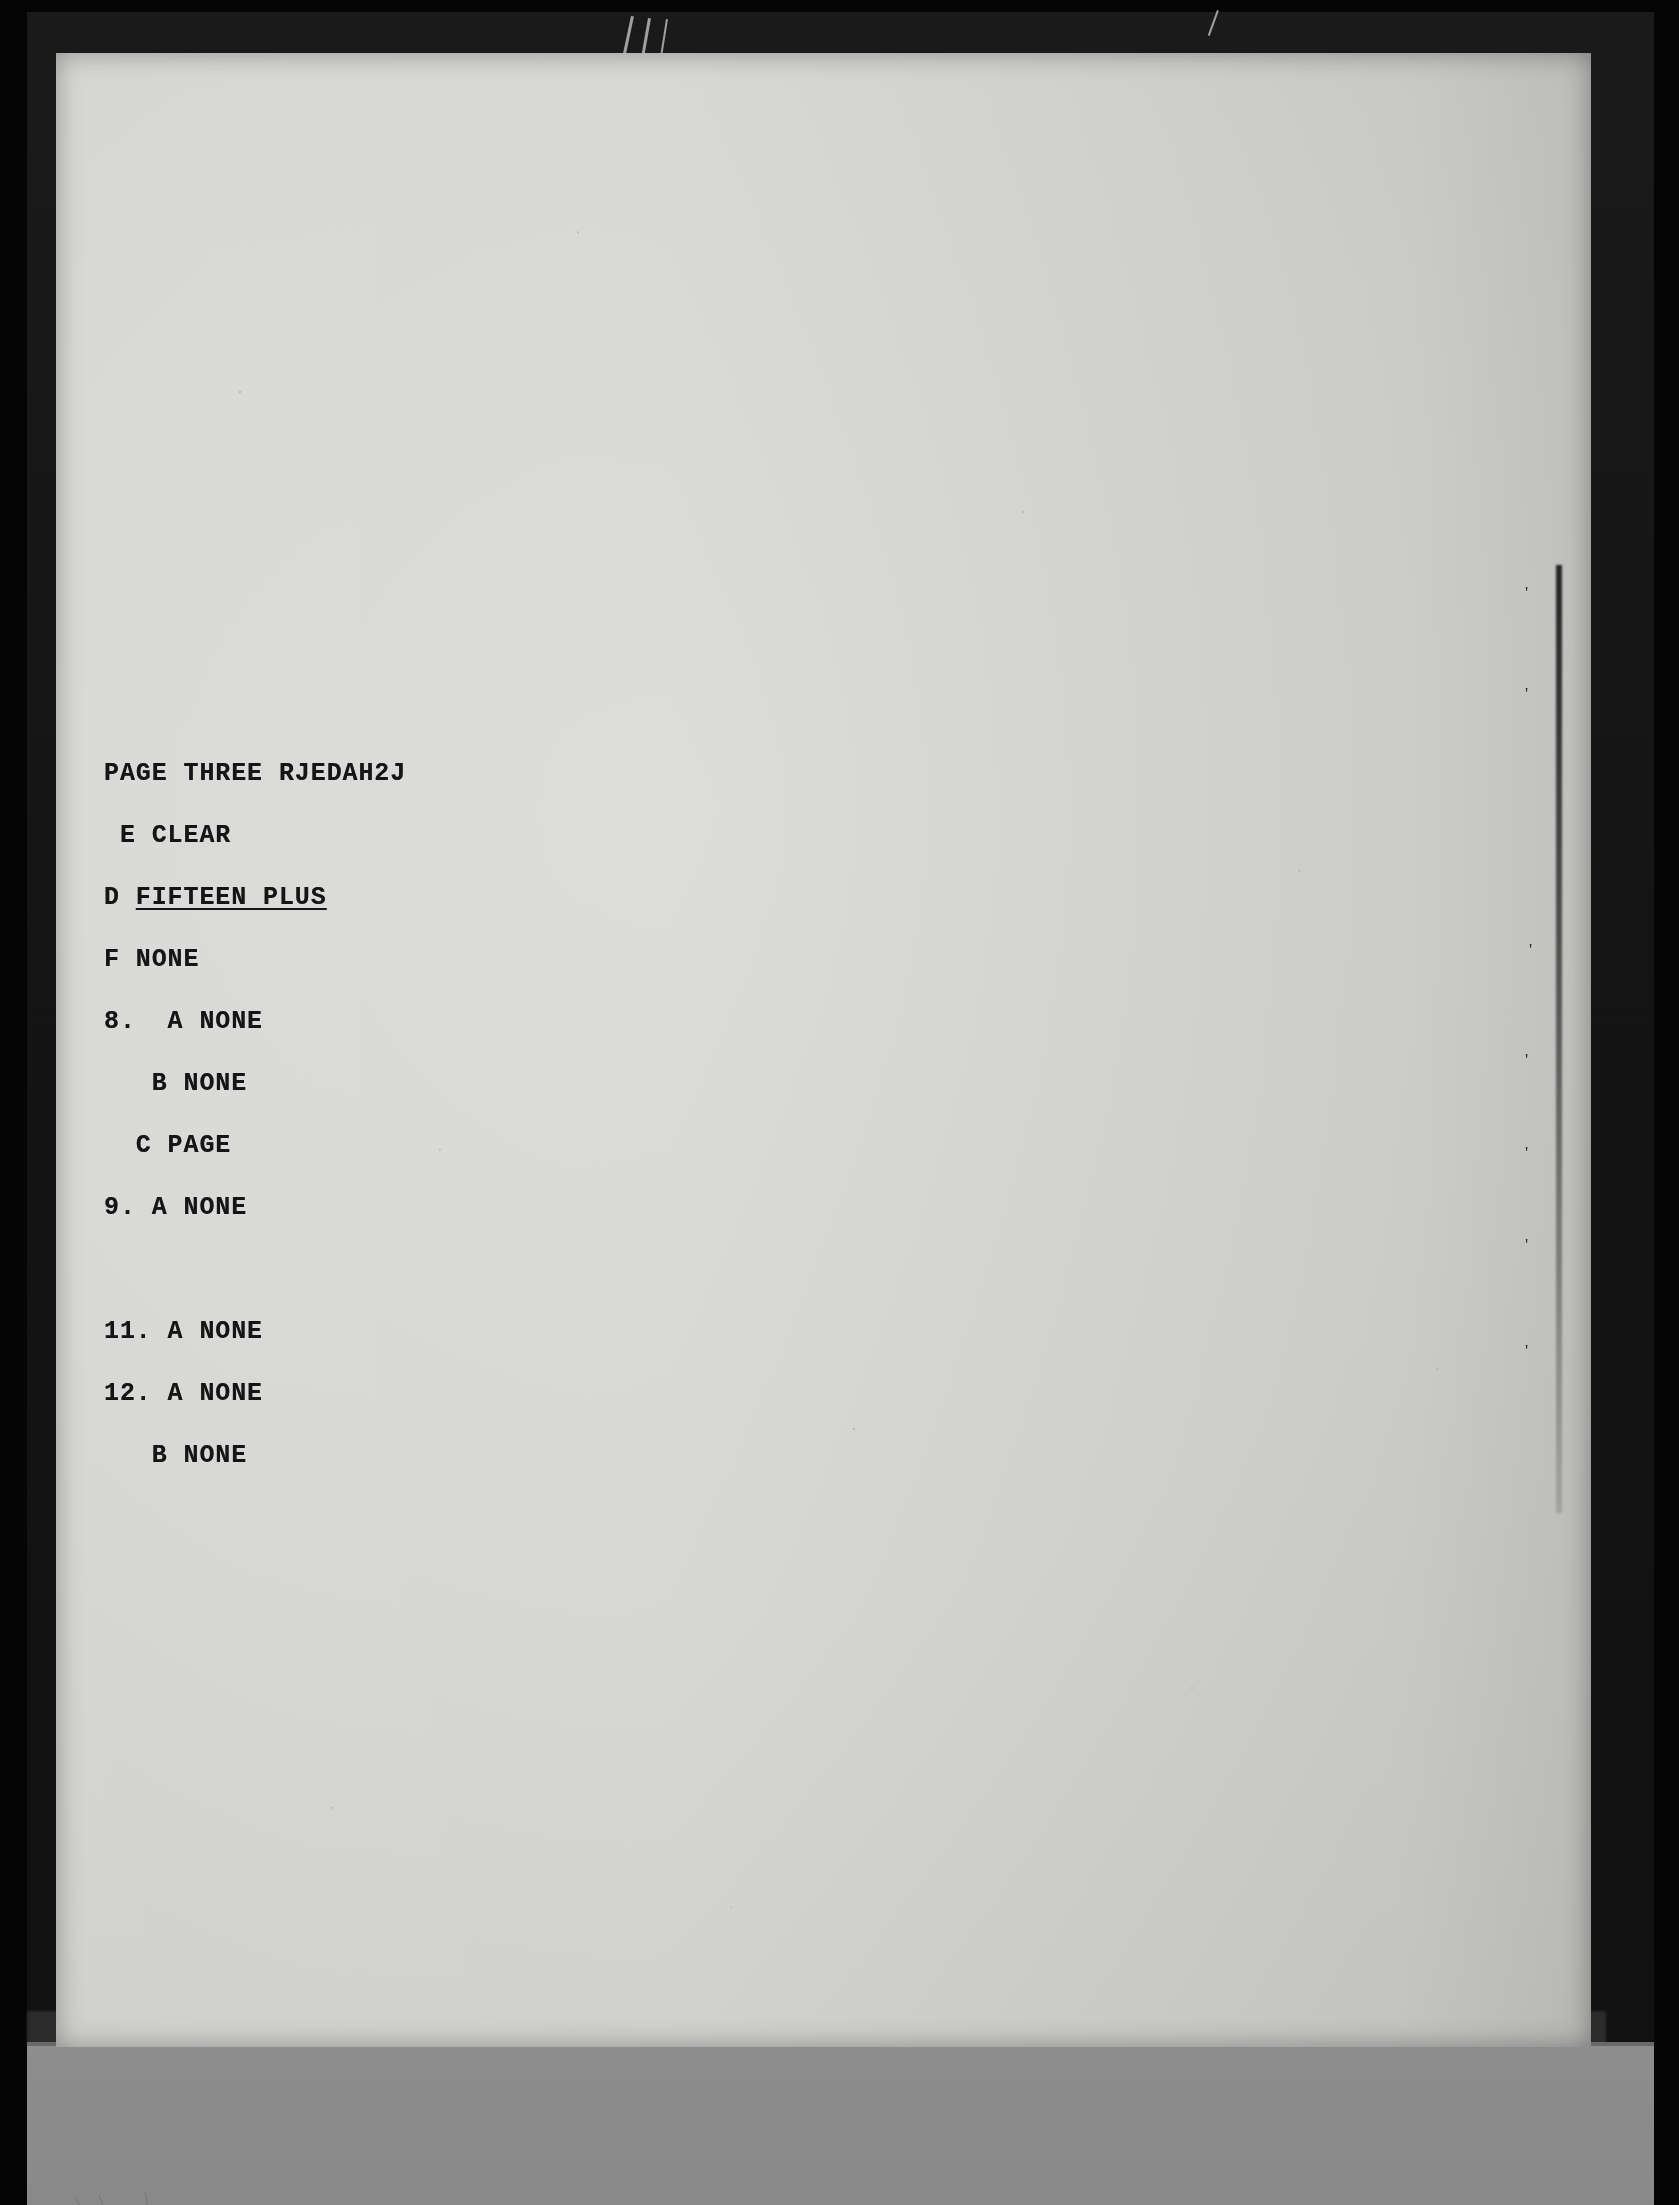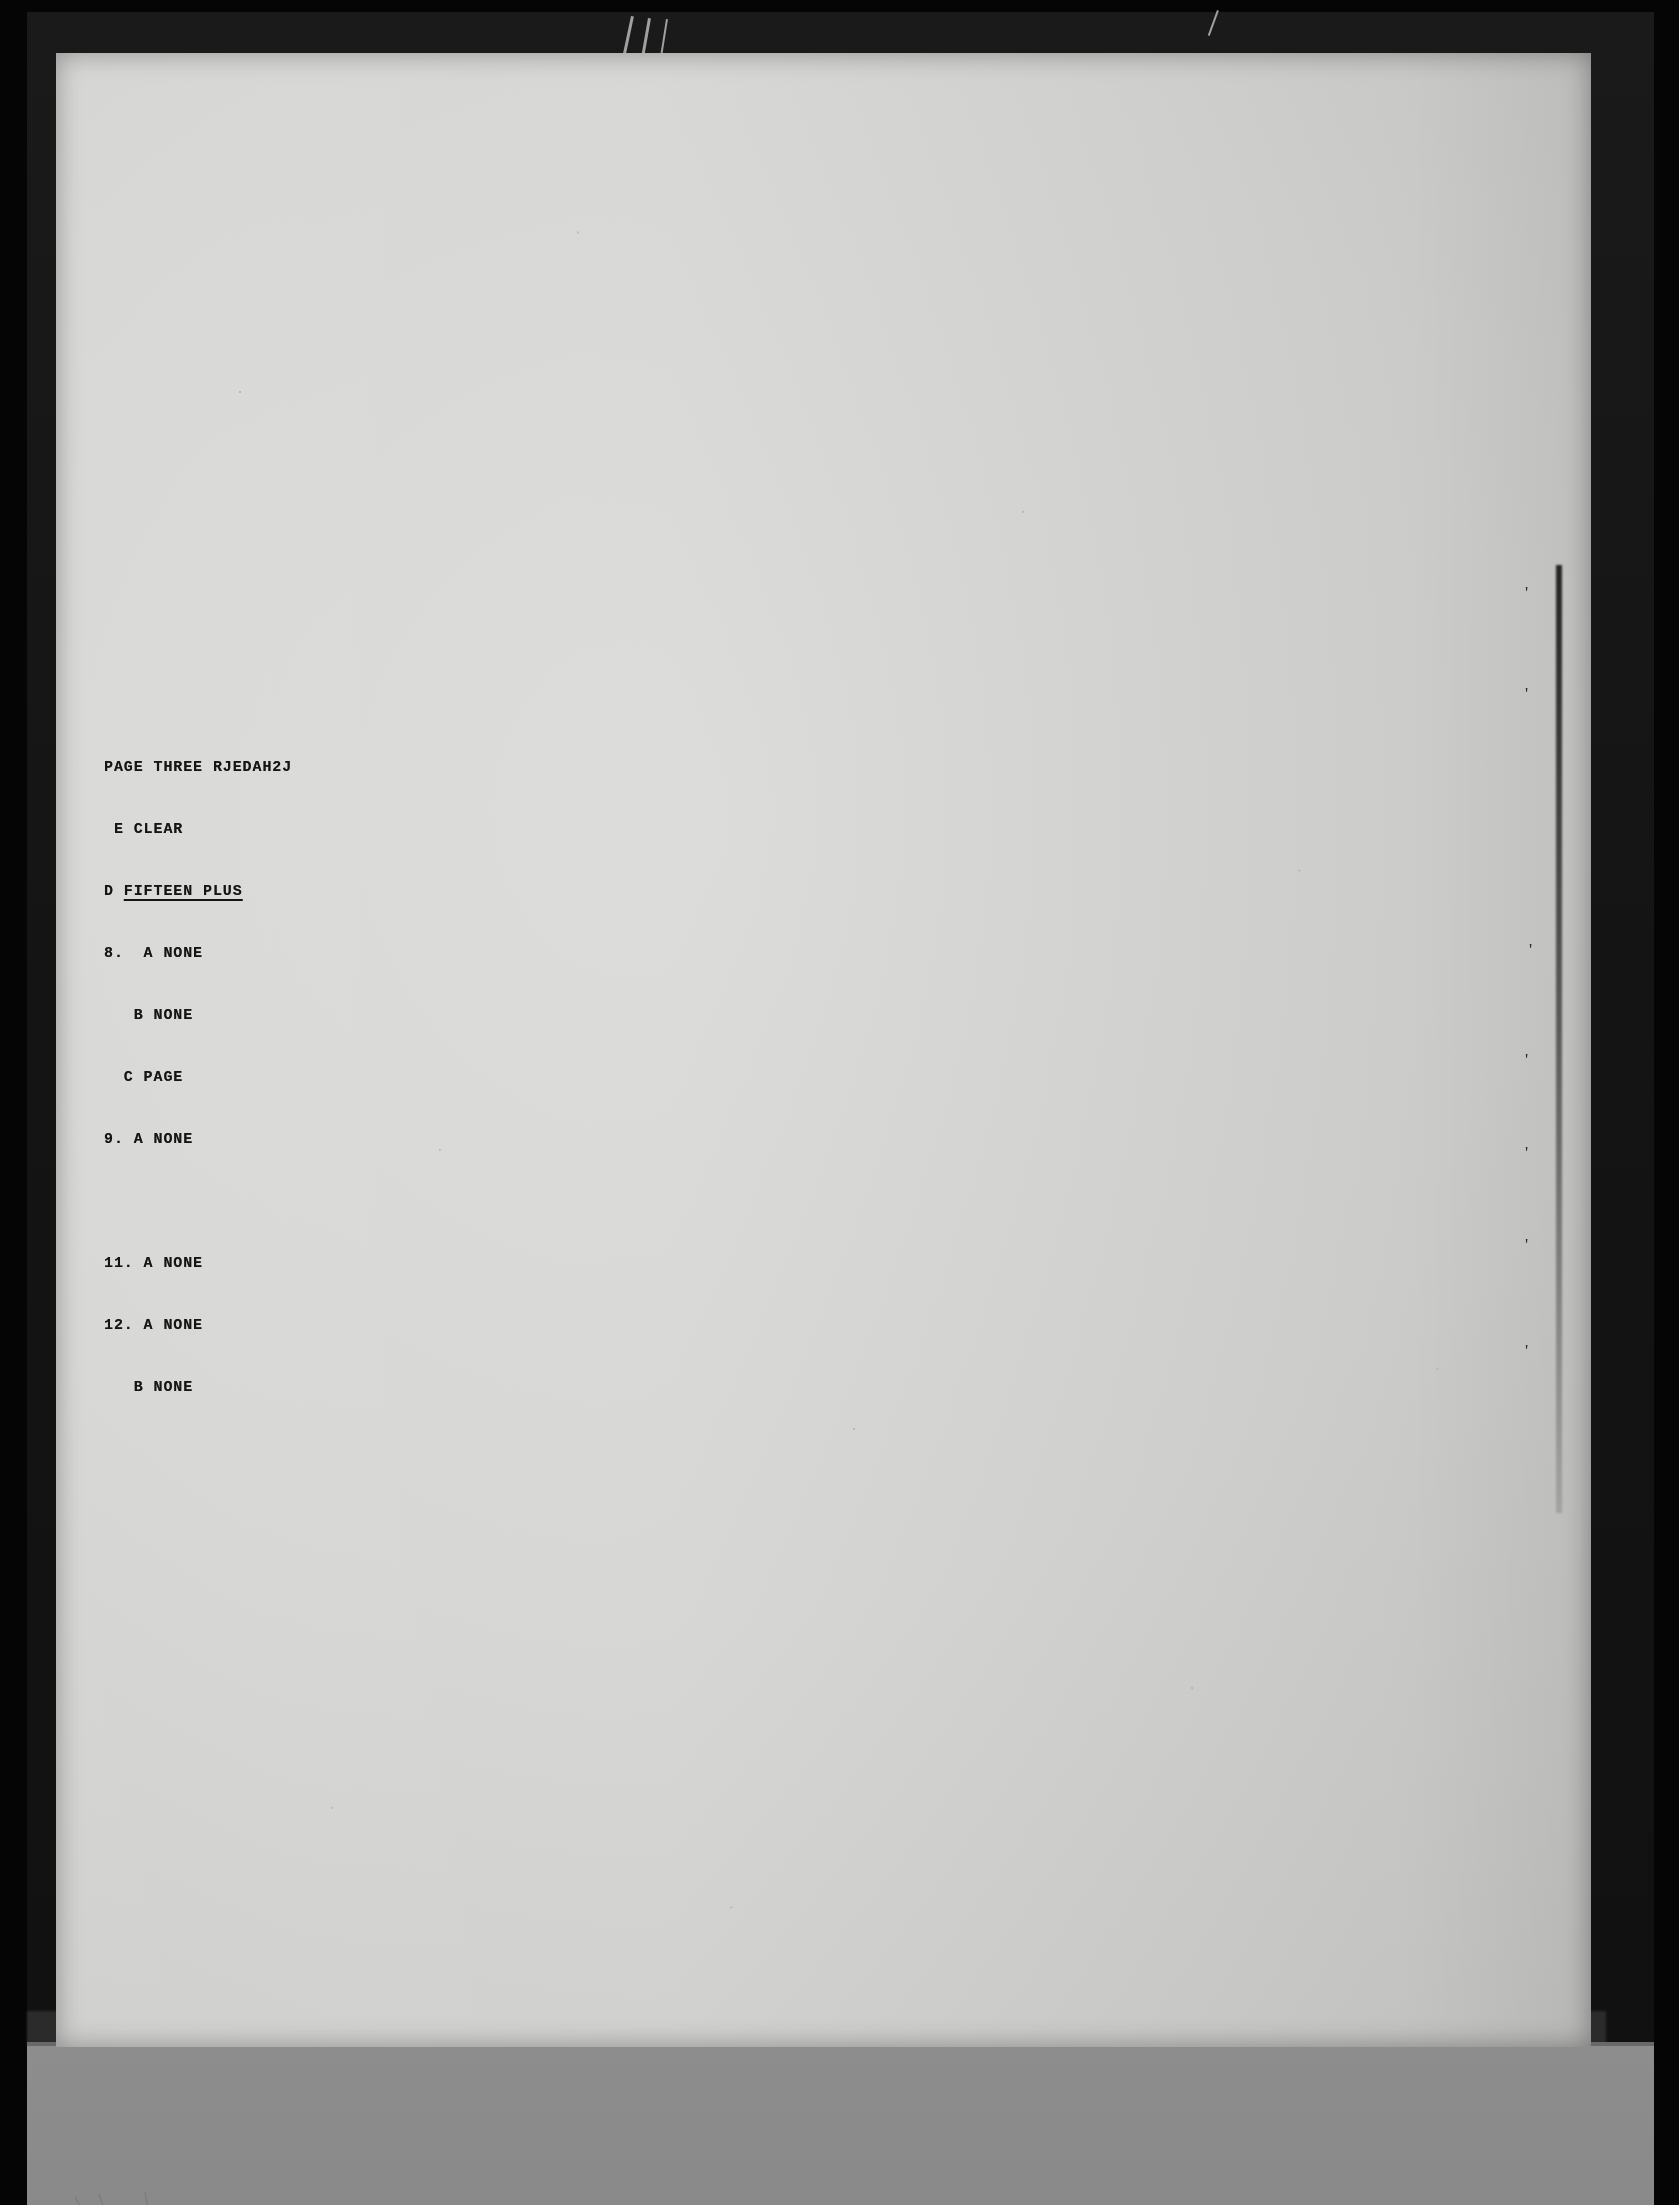--- a/index.html
+++ b/index.html
@@ -124,21 +124,21 @@
   }
 
   
   #typed-block {
     position: absolute;
     left: 48px;
     top: 706px;
     width: 970px;
     color: #151515;
     font-family: "Liberation Mono", monospace;
-    font-size: 15px;
+    font-size: 25px;
     letter-spacing: 0.9px;
     font-weight: 700;
   }
   .typed-line {
     height: 62px;
     white-space: pre;
     text-shadow: 0 0 0.4px rgba(0,0,0,.5);
   }
   .typed-line .u {
     text-decoration: underline;
@@ -198,20 +198,21 @@
     <div class="tick-mark" style="left:1473px;top:891px;">'</div>
     <div class="tick-mark" style="left:1469px;top:1001px;">'</div>
     <div class="tick-mark" style="left:1469px;top:1094px;">'</div>
     <div class="tick-mark" style="left:1469px;top:1186px;">'</div>
     <div class="tick-mark" style="left:1469px;top:1292px;">'</div>
 
     <div id="typed-block">
       <div class="typed-line">PAGE THREE RJEDAH2J</div>
       <div class="typed-line"> E CLEAR</div>
       <div class="typed-line"><span>D </span><span class="u">FIFTEEN PLUS</span></div>
+      <div class="typed-line">F NONE</div>
       <div class="typed-line">8.  A NONE</div>
       <div class="typed-line">   B NONE</div>
       <div class="typed-line">  C PAGE</div>
       <div class="typed-line">9. A NONE</div>
       <div class="line-gap"></div>
       <div class="typed-line">11. A NONE</div>
       <div class="typed-line">12. A NONE</div>
       <div class="typed-line" id="line-last">   B NONE</div>
     </div>
   </div>

